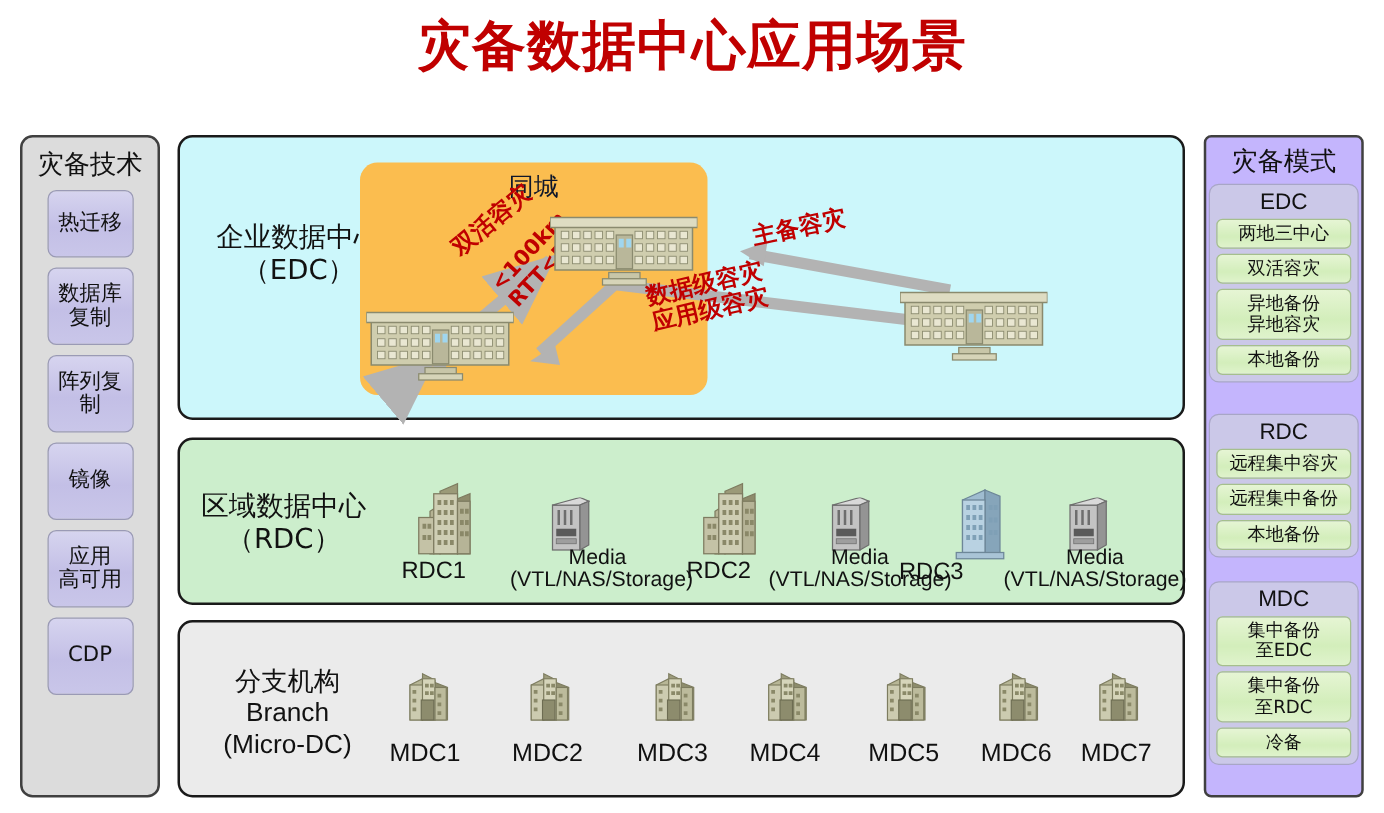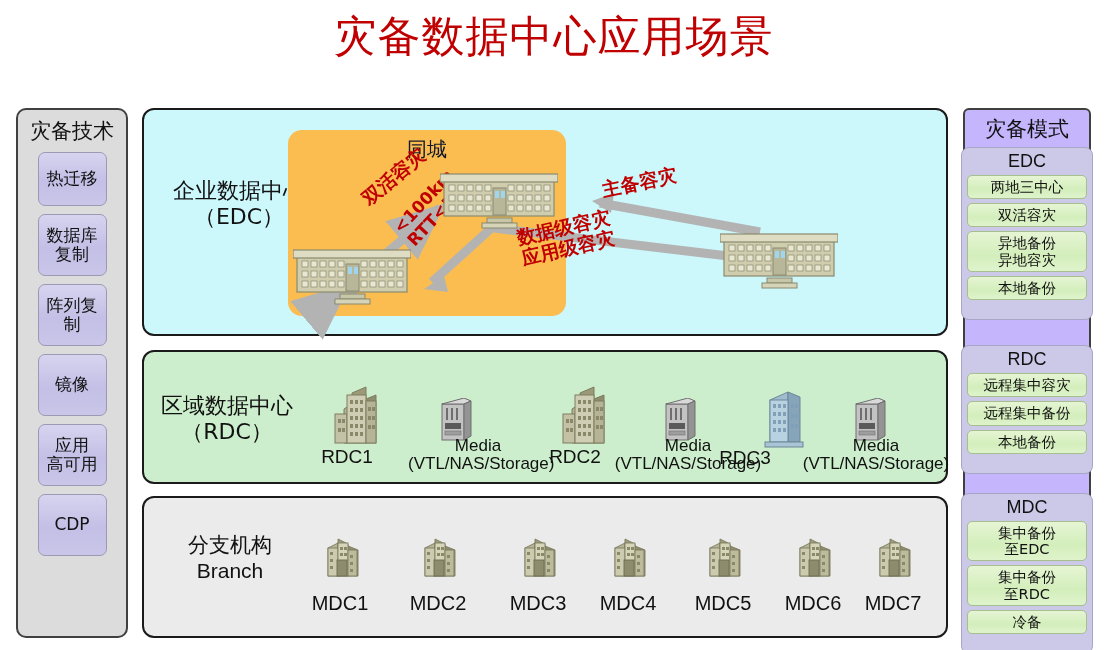--- a/index.html
+++ b/index.html
@@ -6,21 +6,21 @@
   body{
     width:1107px;height:650px;background:#ffffff;overflow:hidden;
     font-family:"Liberation Sans","DejaVu Sans",sans-serif;
     position:relative;
   }
   .page{position:absolute;inset:0;}
 
   
   .title{
     position:absolute;left:0;top:8px;width:1107px;text-align:center;
-    font-size:43px;font-weight:normal;color:#c00000;letter-spacing:1px;
+    font-size:43px;font-weight:bold;color:#c00000;letter-spacing:1px;
     font-family:"DejaVu Sans","Liberation Sans",sans-serif;
   }
 
   
   .panel{position:absolute;border:2px solid #1a1a1a;border-radius:12px;box-sizing:border-box;}
 
   
   #left-sidebar{
     left:16px;top:108px;width:112px;height:530px;
     background:#dcdcdc;border:2px solid #404040;border-radius:10px;
@@ -46,23 +46,23 @@
     left:963px;top:108px;width:128px;height:530px;
     background:#c4b5fd;border:2px solid #404040;border-radius:6px;
     box-sizing:border-box;display:flex;flex-direction:column;align-items:center;
     padding-top:3px;
   }
   #right-sidebar .side-title{
     font-size:21px;color:#111;margin:2px 0 4px 0;
     font-family:"DejaVu Sans","Liberation Sans",sans-serif;
   }
   .mode-group{
-    width:132px;border:1px solid #a8a6c6;border-radius:8px;
+    width:120px;border:1px solid #a8a6c6;border-radius:8px;
     background:#cbc8e8;box-sizing:border-box;
-    padding:2px 5px 19px 5px;margin-bottom:7px;
+    padding:2px 5px 5px 5px;margin-bottom:7px;
   }
   .mode-group .grp-title{
     text-align:center;font-size:18px;color:#111;margin:1px 0 3px 0;
     font-family:"Liberation Sans",sans-serif;
   }
   .mode-item{
     border:1px solid #a5bf8d;border-radius:5px;
     background:linear-gradient(180deg,#e6f5d4 0%,#d3eebb 60%,#dff3cc 100%);
     color:#111;font-size:14.5px;line-height:1.12;text-align:center;
     padding:3px 1px;margin-bottom:4px;box-sizing:border-box;
@@ -520,20 +520,21 @@
   </div>
   <div class="media-cap" style="left:800px;top:437px;width:152px;font-size:17px">
     <div>Media</div>
     <div>(VTL/NAS/Storage)</div>
   </div>
 
   <div class="panel" id="mdc-panel"></div>
   <div class="panel-label" id="mdc-label">
     <div>分支机构</div>
     <div class="en">Branch</div>
+    <div class="en">(Micro-DC)</div>
   </div>
 
   <div class="node" style="left:318px;top:534px">
     <svg width="48" height="48" viewBox="0 0 48 48" class="mdc-svg">
       <polygon points="10,14 20,9 20,42 10,42" fill="#b7b696" stroke="#7d7c5f" stroke-width="0.9"></polygon>
       <polygon points="20,5 30,10 30,42 20,42" fill="#9d9c7c" stroke="#7d7c5f" stroke-width="0.9"></polygon>
       <polygon points="30,12 40,16 40,42 30,42" fill="#8e8d6d" stroke="#7d7c5f" stroke-width="0.9"></polygon>
       <rect x="10" y="14" width="10" height="28" fill="#cccbb0" stroke="#7d7c5f" stroke-width="0.9"></rect>
       <rect x="20" y="9" width="10" height="33" fill="#d6d5ba" stroke="#7d7c5f" stroke-width="0.9"></rect>
       <rect x="30" y="16" width="9" height="26" fill="#bcbb9c" stroke="#7d7c5f" stroke-width="0.9"></rect>

